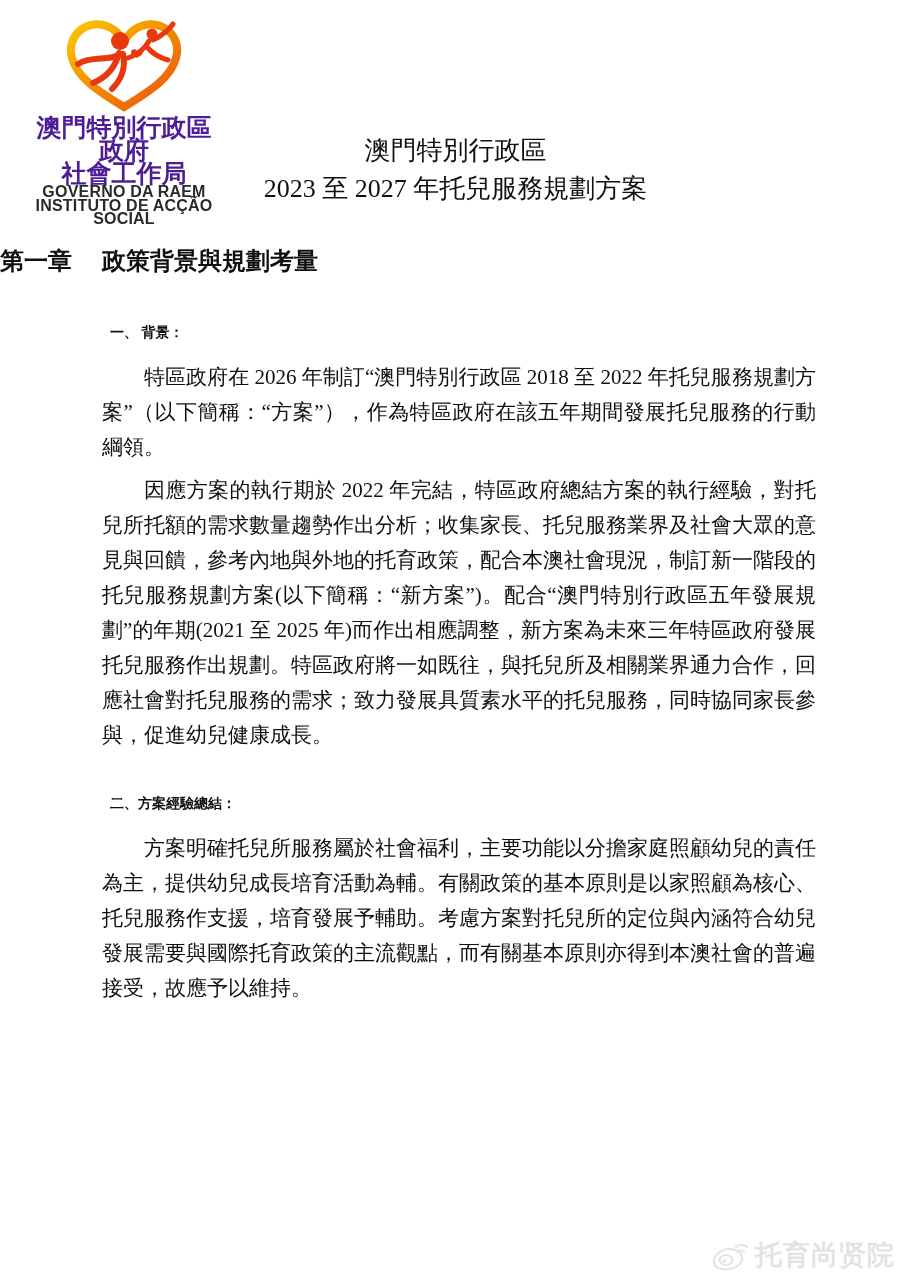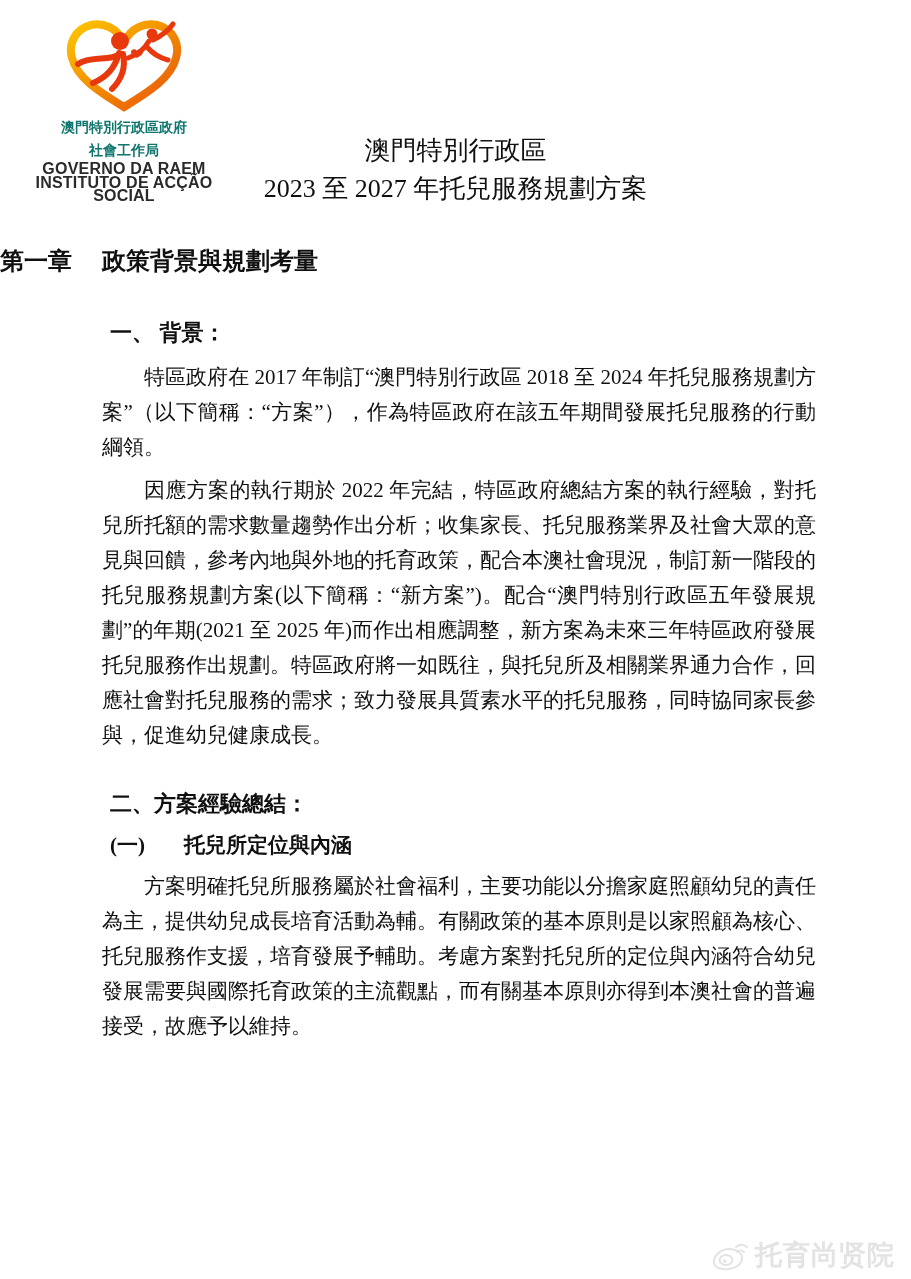--- a/index.html
+++ b/index.html
@@ -6,33 +6,33 @@
   .page {
     position:relative; width:911px; height:1279px; background:#ffffff;
     overflow:hidden; color:#101010;
     font-family:"Liberation Serif","DejaVu Serif",serif;
   }
 
   
   .letterhead { position:absolute; top:20px; left:28px; width:192px; text-align:center; }
   .heart-svg { display:block; margin:0 auto 4px auto; }
   .org-zh { font-family:"Liberation Sans","DejaVu Sans",sans-serif; font-weight:bold;
-            font-size:14px; line-height:23px; color:#0f766e; }
+            font-size:25px; line-height:23px; color:#4c1d95; }
   .org-pt { font-family:"Liberation Sans","DejaVu Sans",sans-serif; font-weight:bold;
             font-size:16px; line-height:13.5px; color:#2a2a2a; letter-spacing:0.2px; }
 
   
   .doc-title { position:absolute; top:132px; left:0; width:100%; text-align:center;
                font-weight:normal; font-size:26px; line-height:38px; margin:0; }
   .chapter   { position:absolute; top:246px; left:0; width:100%; text-align:left;
                font-weight:bold; font-size:24px; line-height:30px; margin:0; }
 
   
   .doc-body { position:absolute; top:318px; left:102px; width:714px; }
-  .sec-heading { font-size:22px; font-weight:bold; line-height:30px; margin:0 0 12px 8px; }
+  .sec-heading { font-size:14px; font-weight:bold; line-height:30px; margin:0 0 12px 8px; }
   .para { font-size:21px; line-height:35px; text-align:justify; text-indent:2em;
           margin:0 0 8px 0; }
   .sec-2 { margin-top:36px; }
   .sub-heading { font-size:21px; font-weight:bold; line-height:28px; margin:8px 0 10px 8px; }
   .sub-num { display:inline-block; min-width:74px; }
 
   
   .watermark { position:absolute; right:16px; bottom:6px; display:flex; align-items:center;
                gap:5px; color:#e3e3e3;
                font-family:Liberation Serif, serif;
@@ -75,30 +75,27 @@
     <span>澳門特別行政區</span><br>
     <span>2023 至 2027 年托兒服務規劃方案</span>
   </h1>
 
   <h2 class="chapter">第一章　 政策背景與規劃考量</h2>
 
   <div class="doc-body">
 
     <section>
       <h3 class="sec-heading">一、 背景：</h3>
-      <p class="para">特區政府在 2017 年制訂“澳門特別行政區 2018 至 2024 年托兒服務規劃方案”（以下簡稱：“方案”），作為特區政府在該五年期間發展托兒服務的行動綱領。</p>
+      <p class="para">特區政府在 2026 年制訂“澳門特別行政區 2018 至 2022 年托兒服務規劃方案”（以下簡稱：“方案”），作為特區政府在該五年期間發展托兒服務的行動綱領。</p>
       <p class="para">因應方案的執行期於 2022 年完結，特區政府總結方案的執行經驗，對托兒所托額的需求數量趨勢作出分析；收集家長、托兒服務業界及社會大眾的意見與回饋，參考內地與外地的托育政策，配合本澳社會現況，制訂新一階段的托兒服務規劃方案(以下簡稱：“新方案”)。配合“澳門特別行政區五年發展規劃”的年期(2021 至 2025 年)而作出相應調整，新方案為未來三年特區政府發展托兒服務作出規劃。特區政府將一如既往，與托兒所及相關業界通力合作，回應社會對托兒服務的需求；致力發展具質素水平的托兒服務，同時協同家長參與，促進幼兒健康成長。</p>
     </section>
 
     <section class="sec-2">
       <h3 class="sec-heading">二、方案經驗總結：</h3>
 
-      <h4 class="sub-heading">
-        <span class="sub-num">(一)</span><span>托兒所定位與內涵</span>
-      </h4>
       <p class="para">方案明確托兒所服務屬於社會福利，主要功能以分擔家庭照顧幼兒的責任為主，提供幼兒成長培育活動為輔。有關政策的基本原則是以家照顧為核心、托兒服務作支援，培育發展予輔助。考慮方案對托兒所的定位與內涵符合幼兒發展需要與國際托育政策的主流觀點，而有關基本原則亦得到本澳社會的普遍接受，故應予以維持。</p>
     </section>
 
   </div>
 
   <div class="watermark">
     <svg width="38" height="32" viewBox="0 0 38 32" aria-hidden="true">
       <path d="M16 10 C7 11 1 18 2 24 C3 29 10 31 17 30 C25 29 31 24 30 18 C29.3 13 23 9.5 16 10 Z" fill="none" stroke="#e3e3e3" stroke-width="2"></path>
       <ellipse cx="14" cy="21" rx="6.5" ry="5" fill="none" stroke="#e3e3e3" stroke-width="2"></ellipse>
       <circle cx="12.5" cy="22" r="1.8" fill="#e3e3e3"></circle>

